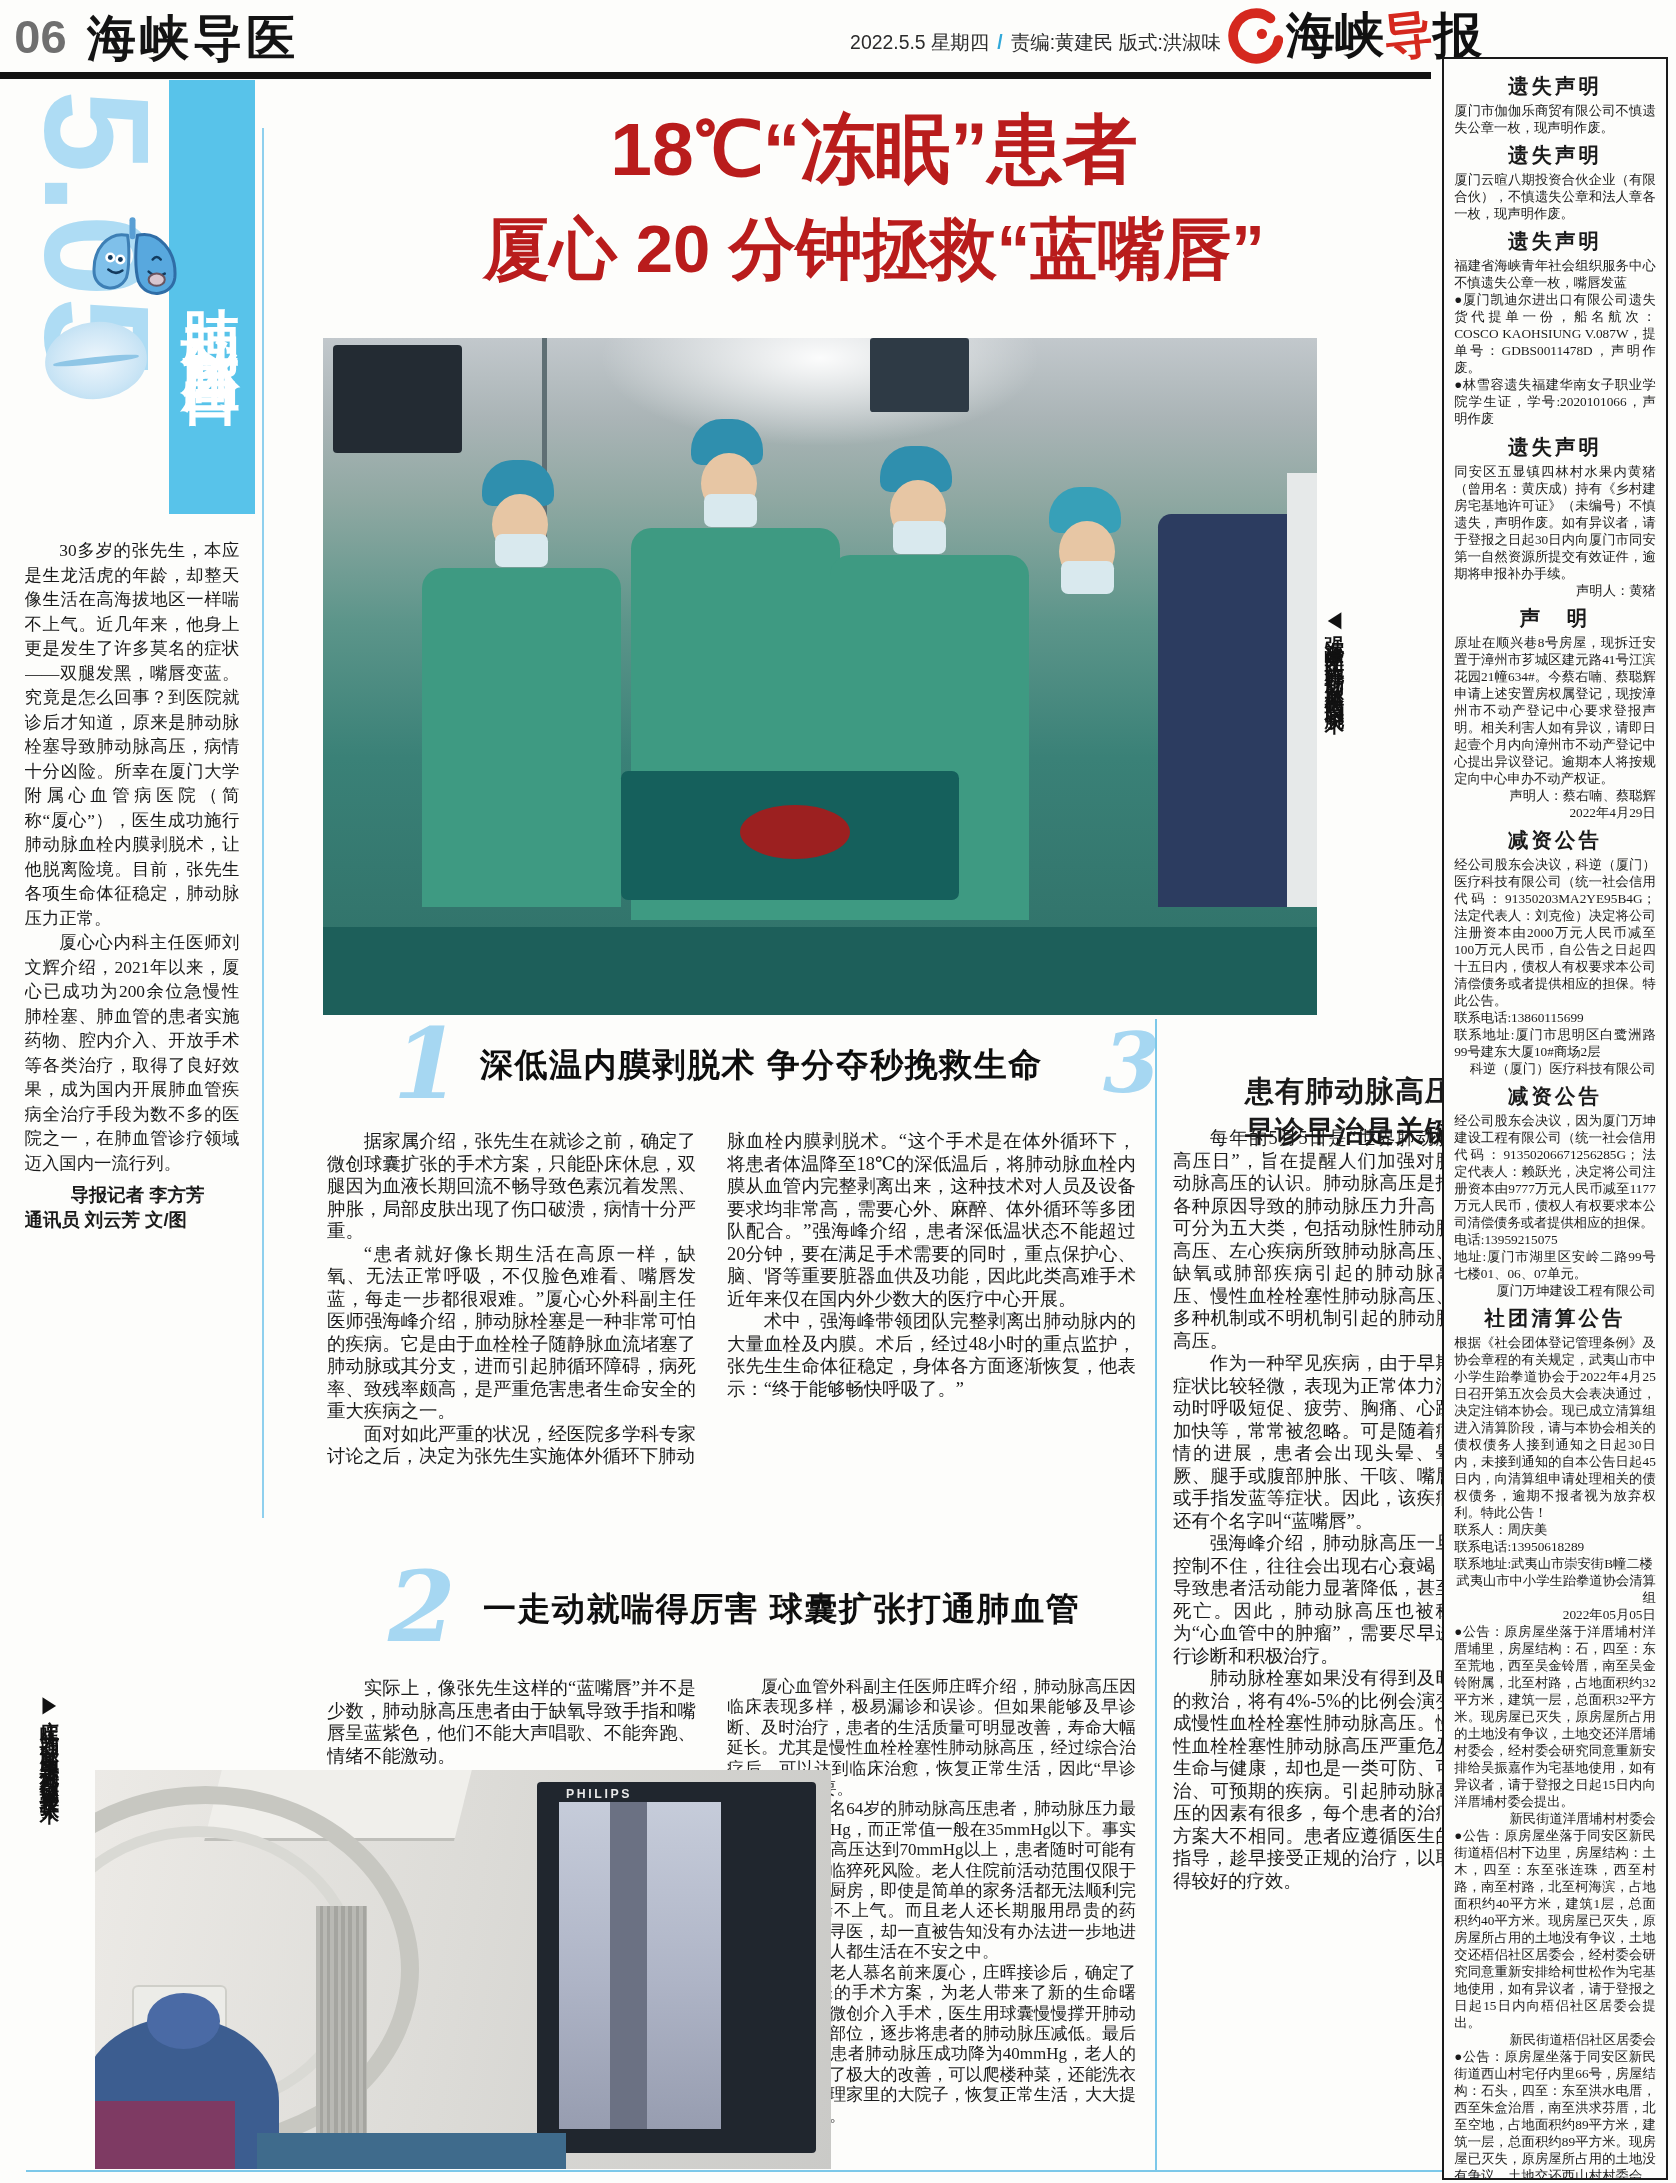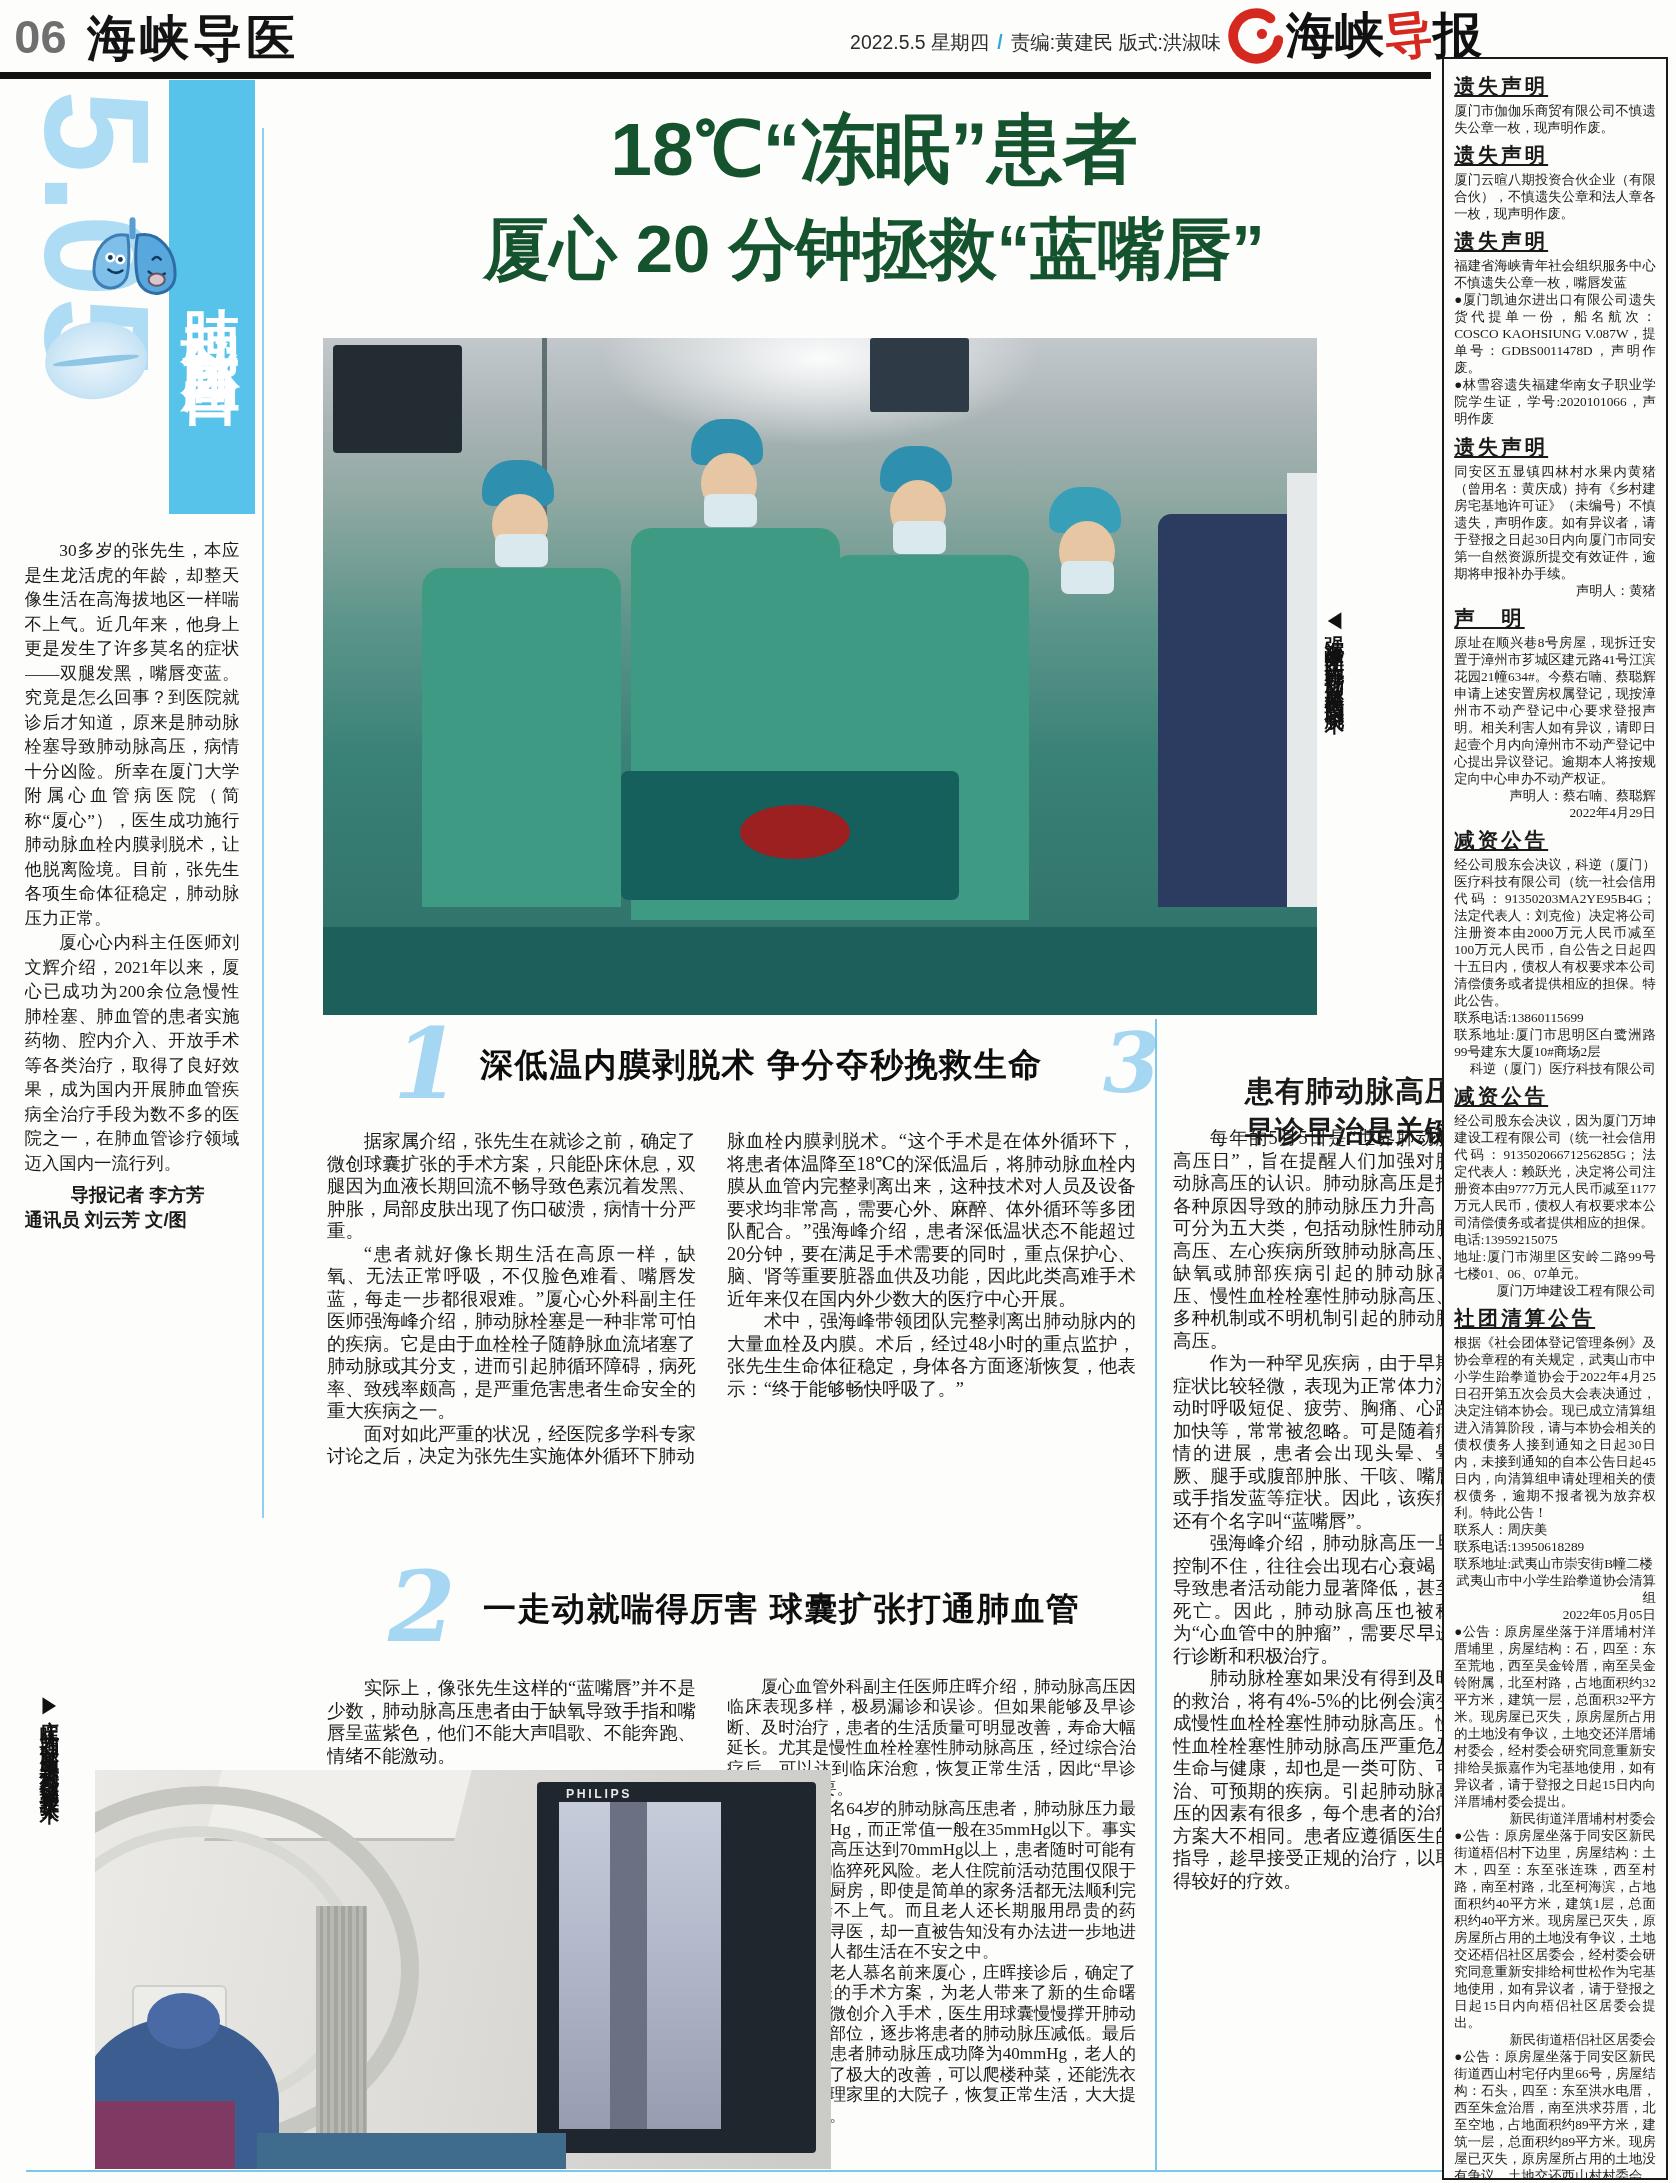--- a/index.html
+++ b/index.html
@@ -25,21 +25,21 @@
   .b-bar-text{left:173px;top:96px;width:78px;height:409px;writing-mode:vertical-rl;text-orientation:upright;
               font:bold 59px "Liberation Sans",sans-serif;color:#ffffff;letter-spacing:13.3px;text-align:center;}
   .lips{left:45px;top:322px;width:102px;height:77px;border-radius:50%;
         background:radial-gradient(ellipse at center,#eef6fc 0%,#cfe7f6 55%,#aed8f0 100%);
         transform:rotate(-6deg);}
   .lips:after{content:"";position:absolute;left:8%;top:46%;width:84%;height:8%;border-radius:50%;background:#8fc6e6;}
   .vline-left{left:262px;top:128px;width:1.5px;height:1390px;background:#8fd0ee;}
 
   
   .hl{left:317px;width:1114px;text-align:center;font-family:"Liberation Sans",sans-serif;
-      font-weight:bold;color:#14532d;white-space:nowrap;}
+      font-weight:bold;color:#b91c1c;white-space:nowrap;}
   .hl1{top:100px;font-size:75px;}
   .hl2{top:204px;font-size:67px;}
 
   
   .photo-main{left:323px;top:338px;width:994px;height:677px;overflow:hidden;
       background:linear-gradient(180deg,#c2c8cc 0%,#aab4b6 12%,#8fa8a2 24%,#5c958a 42%,#3a8177 62%,#2e6e66 100%);}
   .photo-main>div{position:absolute;}
   .pm-light{top:-10%;left:28%;width:44%;height:26%;background:radial-gradient(closest-side,rgba(255,255,255,.95),rgba(255,255,255,0));}
   .pm-mon1{left:1%;top:1%;width:13%;height:16%;background:#232b33;border-radius:4.1px;}
   .pm-mon2{left:55%;top:0;width:10%;height:11%;background:#2e3a45;border-radius:3.1px;}
@@ -95,21 +95,21 @@
   .p2-philips{left:64%;top:4.2%;font:600 12.3px "Liberation Sans",sans-serif;color:#e9e9e9;letter-spacing:2.6px;}
   .p2-surgeon{left:-2%;bottom:-4%;width:27%;height:42%;background:#3c5d90;border-radius:50% 50% 0 0;}
   .p2-cap{left:7%;bottom:30%;width:10%;height:14%;background:#4a6aa5;border-radius:50%;}
   .p2-apron{left:0;bottom:0;width:19%;height:17%;background:#7e3a63;}
   .p2-drape{left:22%;bottom:0;width:42%;height:9%;background:#3f6b8c;}
 
   
   .sidebar{left:1442px;top:57px;width:226px;height:2123px;border:2px solid #1a1a1a;box-sizing:border-box;
            background:#fdfdfb;padding:8.2px 10.2px;overflow:hidden;
            font-size:13.3px;line-height:17px;text-align:justify;}
-  .sb-h{font:bold 20.4px "Liberation Sans",sans-serif;letter-spacing:3.1px;margin:5.1px 0 2px 0;text-decoration:underline;}
+  .sb-h{font:bold 20.4px "Liberation Sans",sans-serif;text-align:center;letter-spacing:3.1px;margin:5.1px 0 2px 0;}
   .sb-p{margin:0;}
   .sb-sign{text-align:right;margin:0;}
 </style>
 </head>
 <body>
 
 <div class="page">
 
   <div class="abs pgnum">06</div>
   <div class="abs secname">海峡导医</div>

